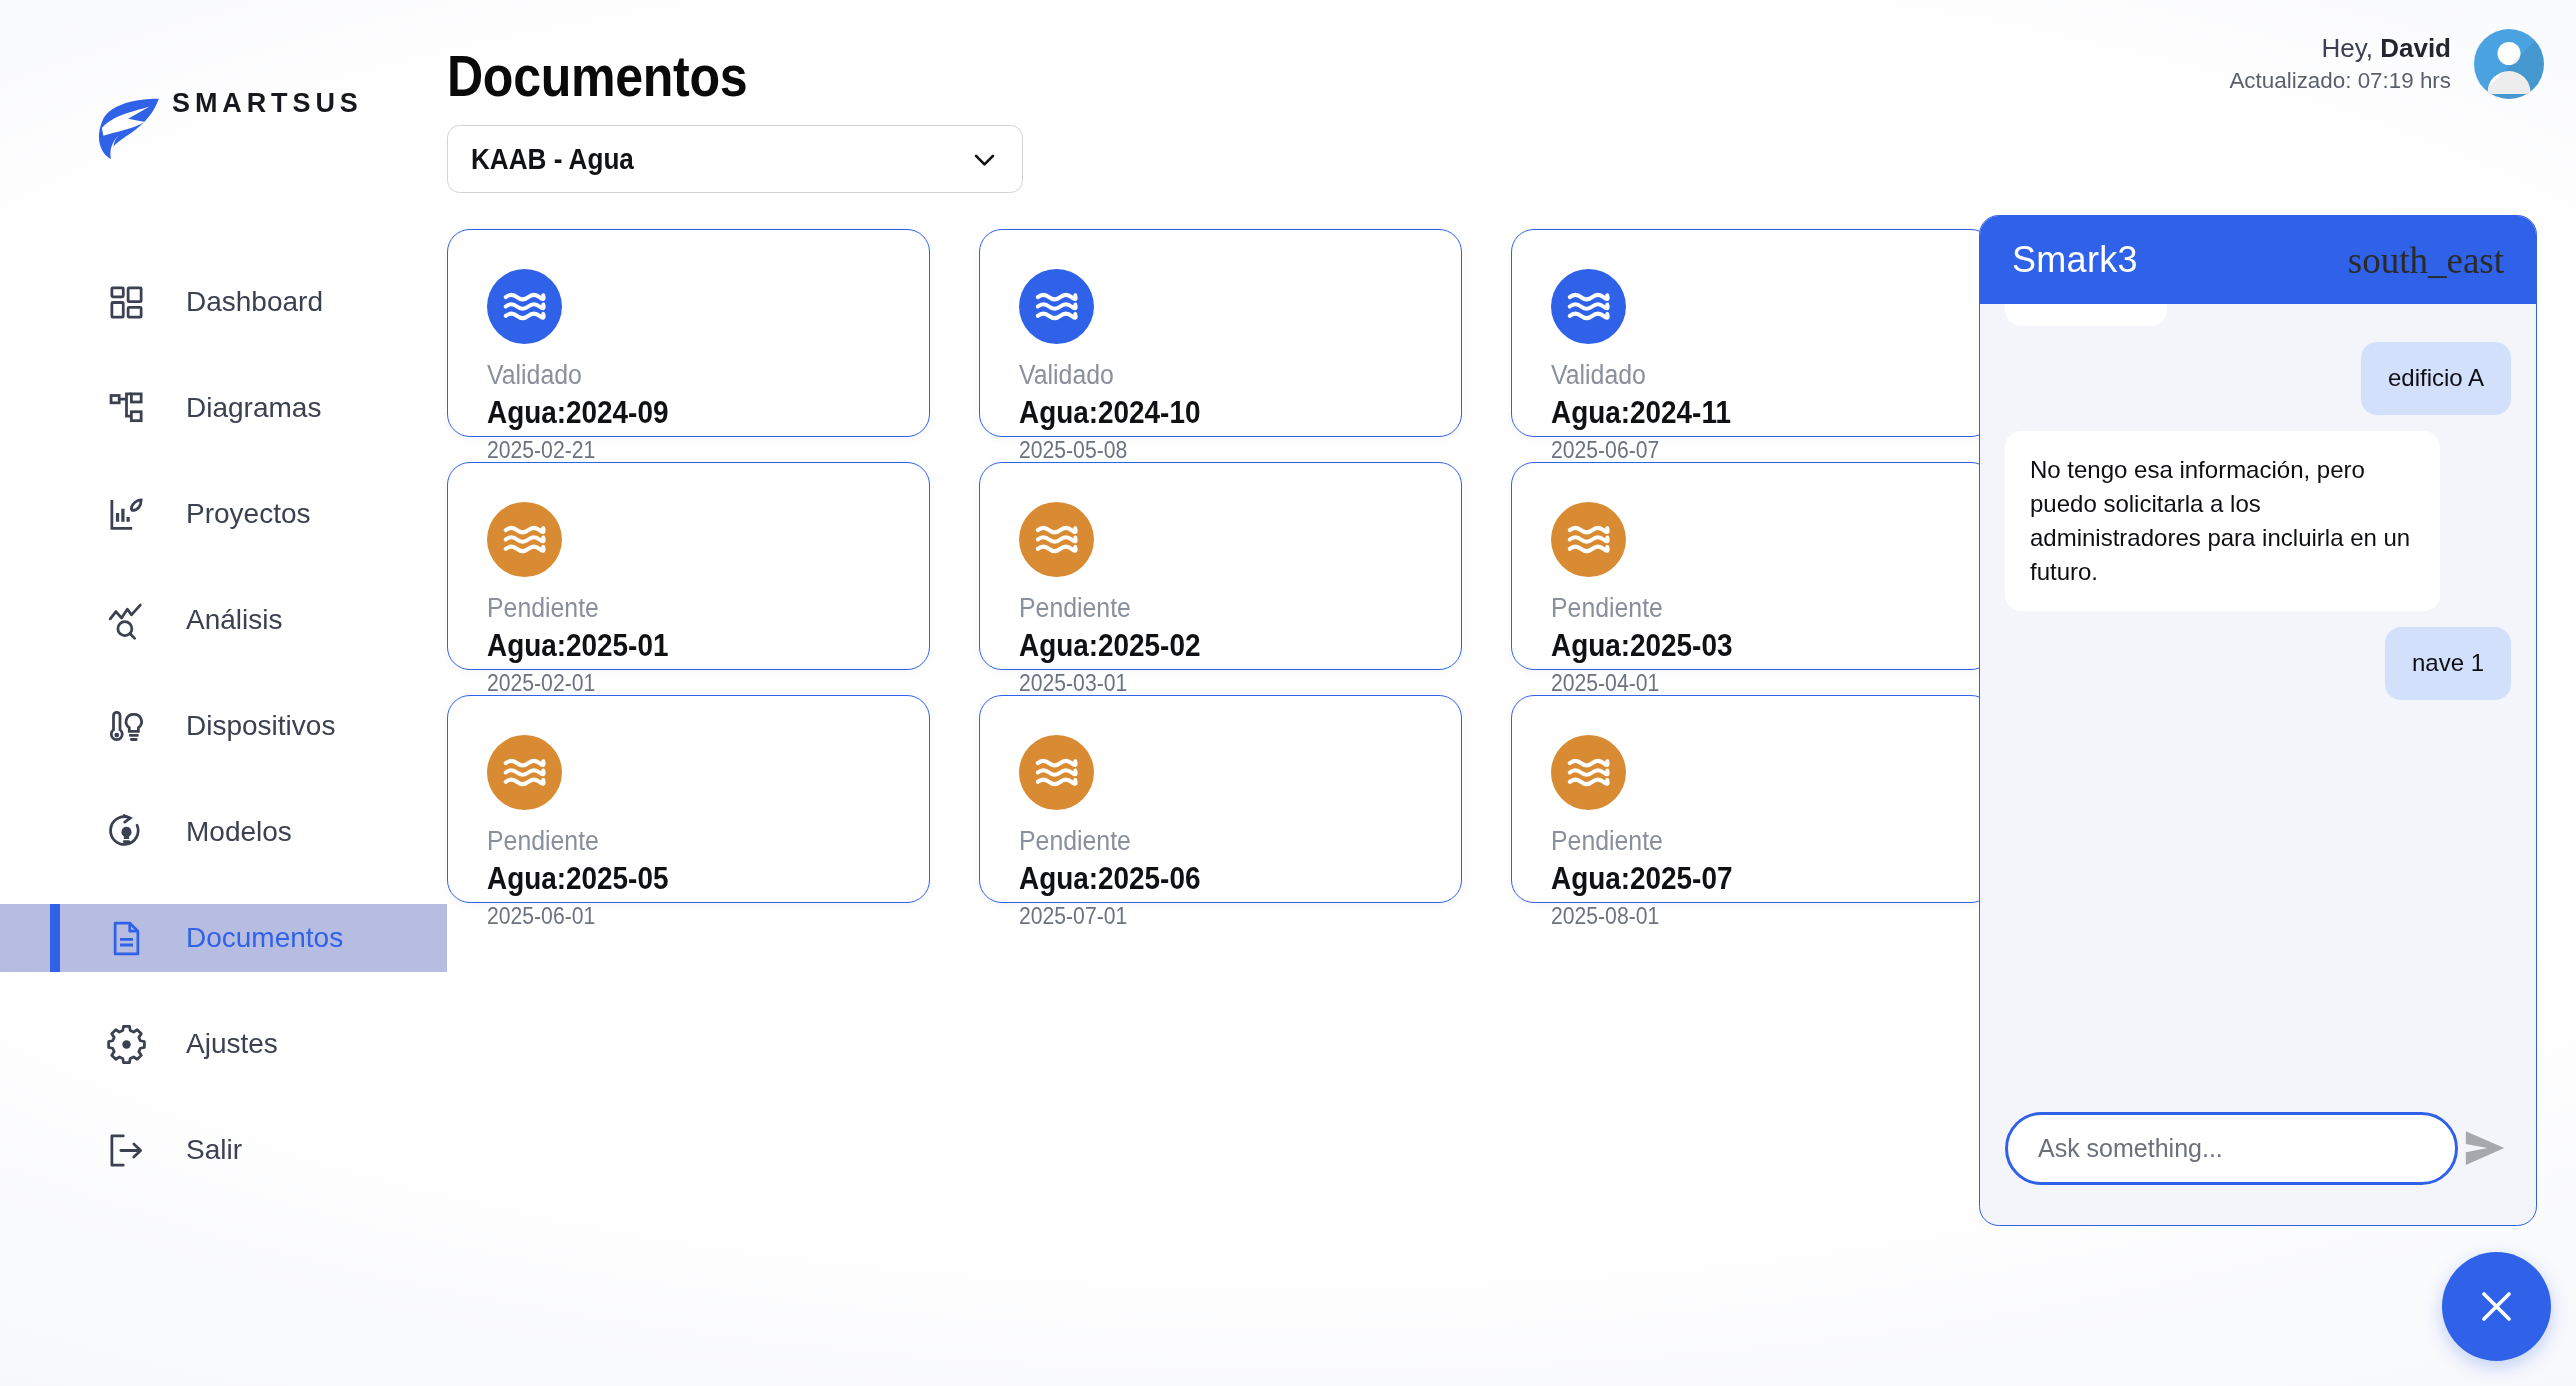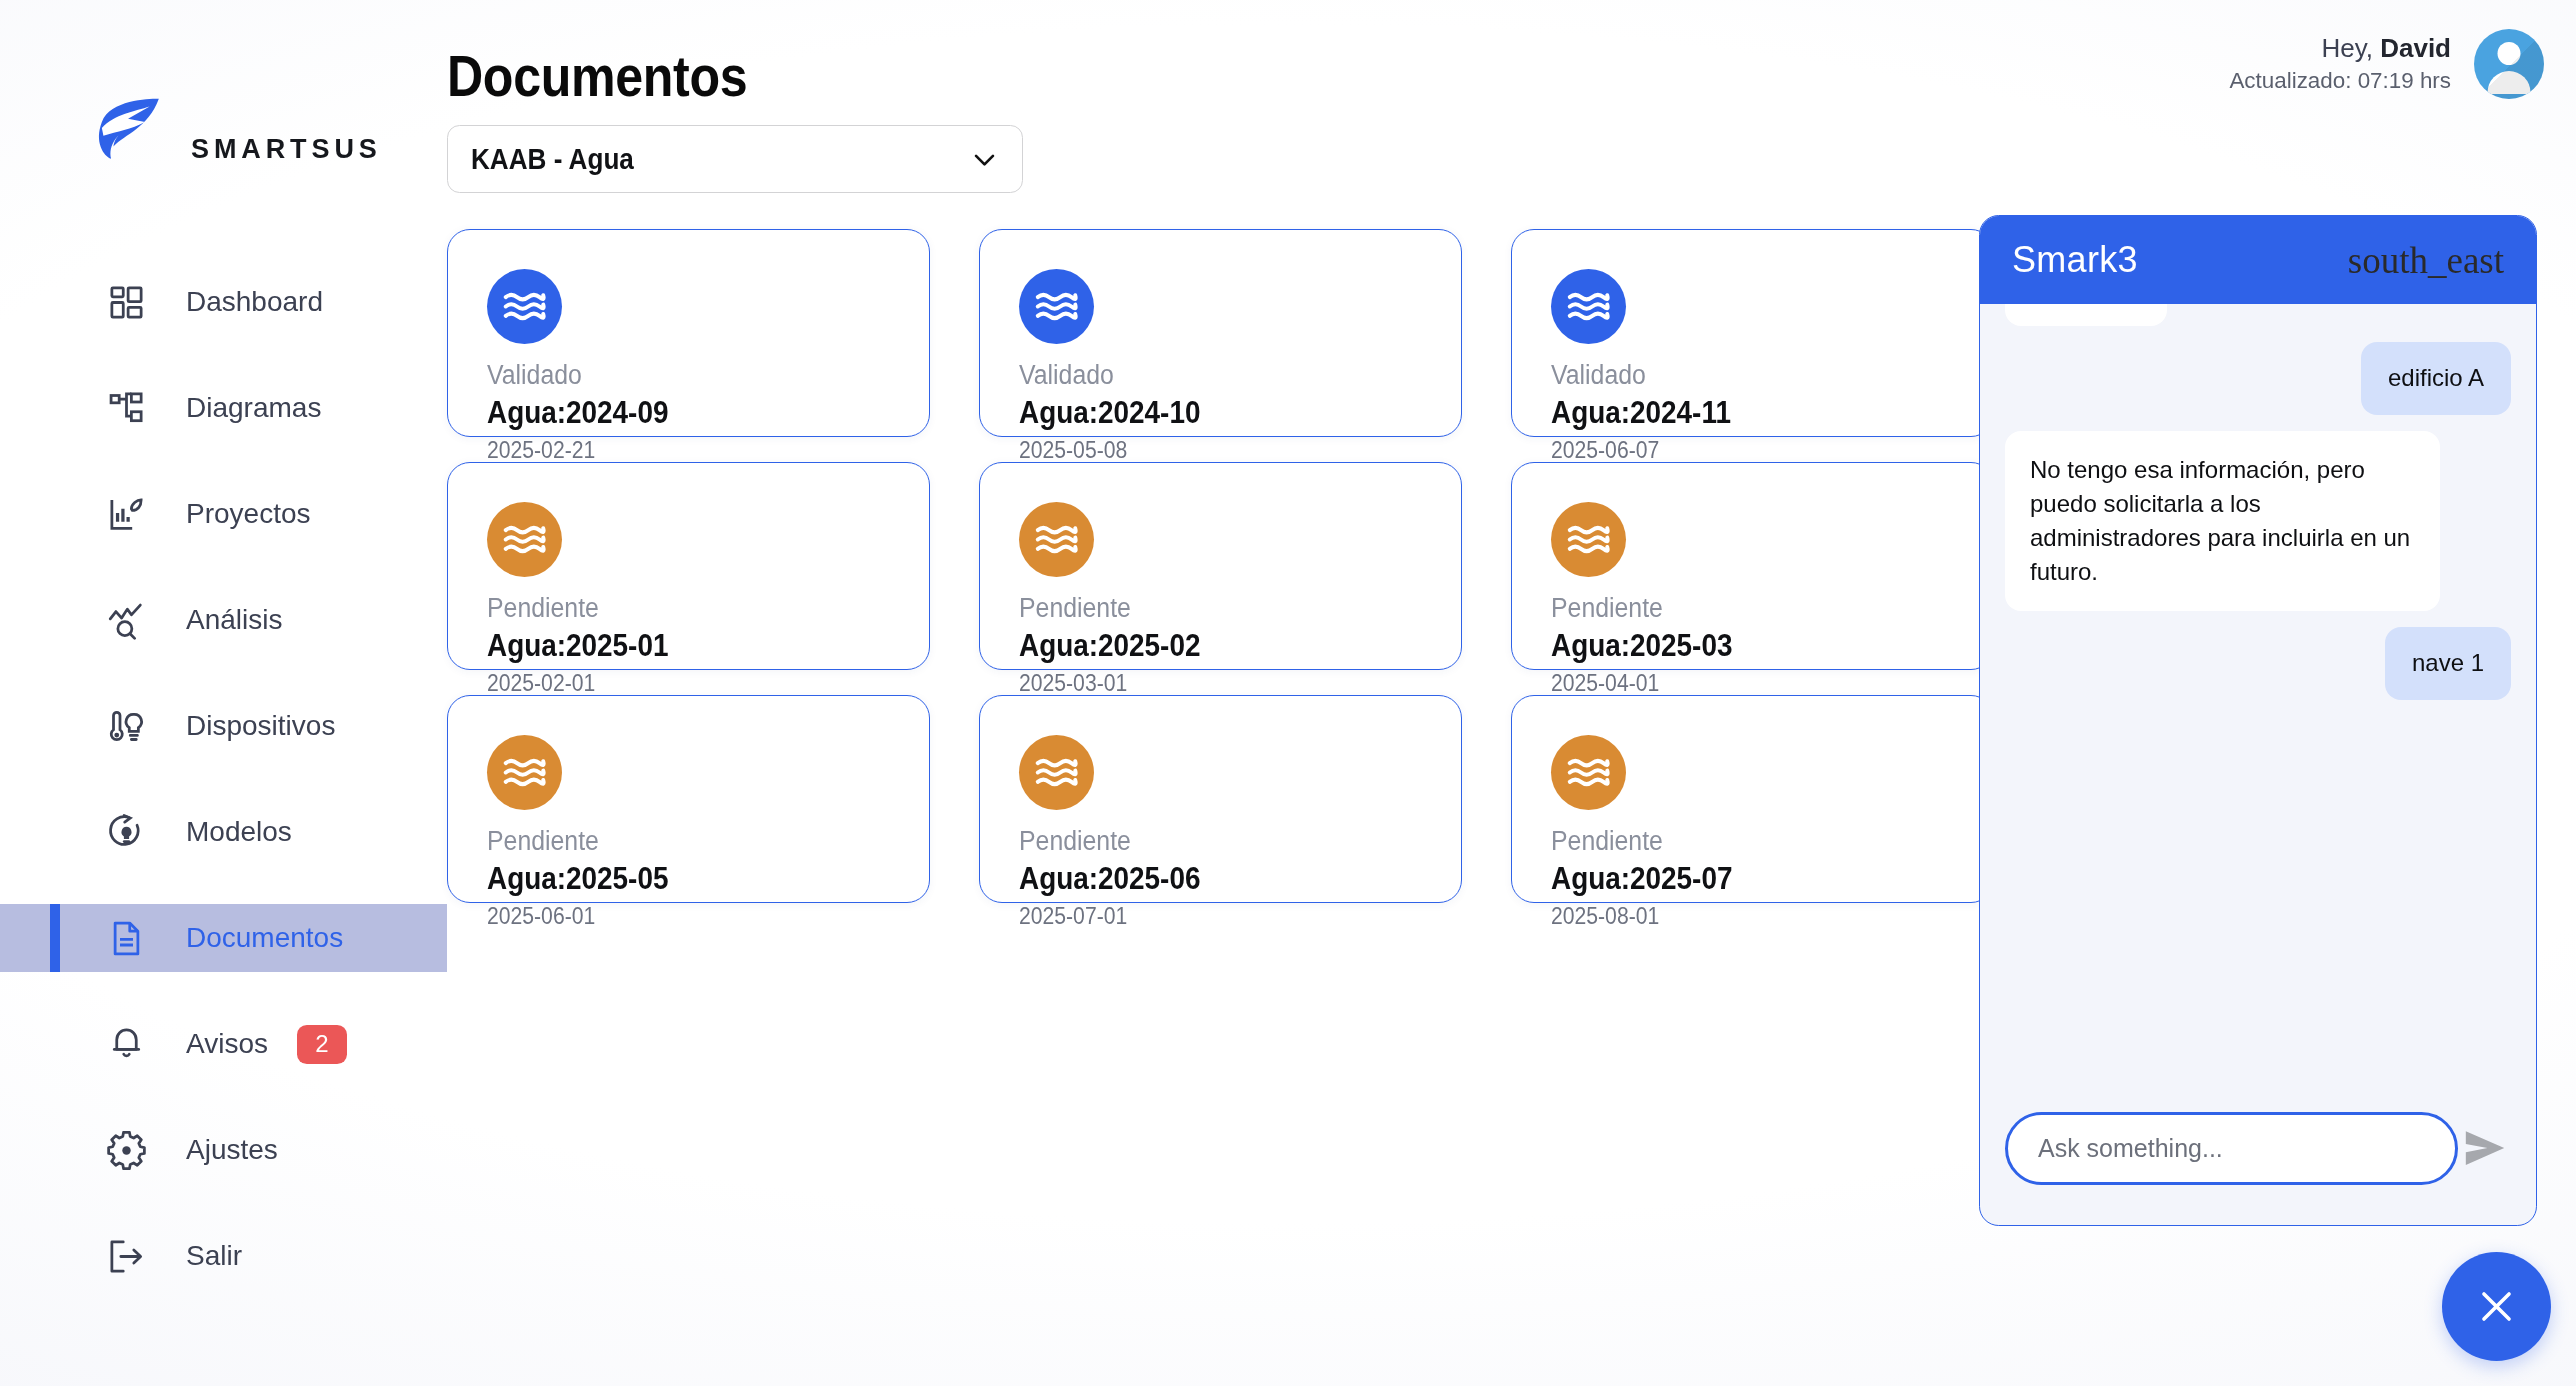--- a/index.html
+++ b/index.html
@@ -16,21 +16,21 @@
       radial-gradient(120% 90% at 50% 45%, #ffffff 0%, #ffffff 48%, #f6f7fb 78%, #eceef7 100%);
   }
 
   
   #sidebar {
     position: absolute; left: 0; top: 0;
     width: 447px; height: 1386px;
   }
   #logo-block {
     position: absolute; left: 88px; top: 88px;
-    display: flex; align-items: flex-end; gap: 26px;
+    display: flex; align-items: flex-start; gap: 7px;
   }
   #logo-mark { width: 77px; height: 77px; display: block; }
   #logo-text {
     font-family: "Liberation Sans", sans-serif;
     font-size: 27px; font-weight: 700; letter-spacing: 4.9px;
     color: #16181d;
   }
 
   #nav { position: absolute; left: 0; top: 268px; width: 447px; }
   .nav-item {
@@ -365,31 +365,20 @@
         <span class="nav-icon">
           <svg viewBox="0 0 24 24" fill="none" stroke="currentColor" stroke-width="1.7" stroke-linejoin="round">
             <path d="M5 2.5 H14 L19 7.5 V21.5 H5 Z"></path>
             <path d="M14 2.5 V7.5 H19"></path>
             <path d="M8 12.5 H16 M8 16 H16"></path>
           </svg>
         </span>
         <span class="nav-label">Documentos</span>
       </div>
 
-      <div class="nav-item">
-        <span class="nav-icon">
-          <svg viewBox="0 0 24 24" fill="none" stroke="currentColor" stroke-width="1.7" stroke-linecap="round" stroke-linejoin="round">
-            <path d="M12 3 A6 6 0 0 1 18 9 V15 H6 V9 A6 6 0 0 1 12 3 Z"></path>
-            <path d="M4.5 15 H19.5"></path>
-              <path d="M10.3 18 A1.9 1.9 0 0 0 13.7 18"></path>
-          </svg>
-        </span>
-        <span class="nav-label">Avisos</span>
-        <span class="nav-badge">2</span>
-      </div>
 
       <div class="nav-item">
         <span class="nav-icon">
           <svg viewBox="0 0 24 24" fill="none" stroke="currentColor" stroke-width="1.7" stroke-linejoin="round">
             <path d="M10.2 2.4 H13.8 L14.3 5 L16.4 5.9 L18.6 4.5 L21.1 7 L19.6 9.2 L20.5 11.3 L23 11.8 V15.4 L20.5 15.9 L19.6 18 L21.1 20.2 L18.6 22.7 L16.4 21.3 L14.3 22.2 L13.8 24.8 H10.2 L9.7 22.2 L7.6 21.3 L5.4 22.7 L2.9 20.2 L4.4 18 L3.5 15.9 L1 15.4 V11.8 L3.5 11.3 L4.4 9.2 L2.9 7 L5.4 4.5 L7.6 5.9 L9.7 5 Z" transform="translate(0,-1.6) scale(1)"></path>
             <circle cx="12" cy="12" r="2.6" fill="currentColor" stroke="none"></circle>
           </svg>
         </span>
         <span class="nav-label">Ajustes</span>
       </div>

